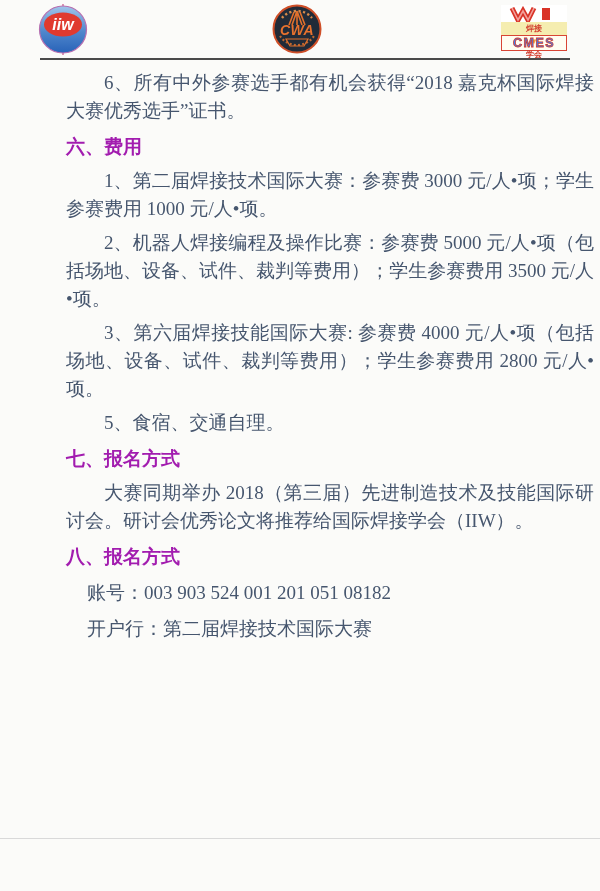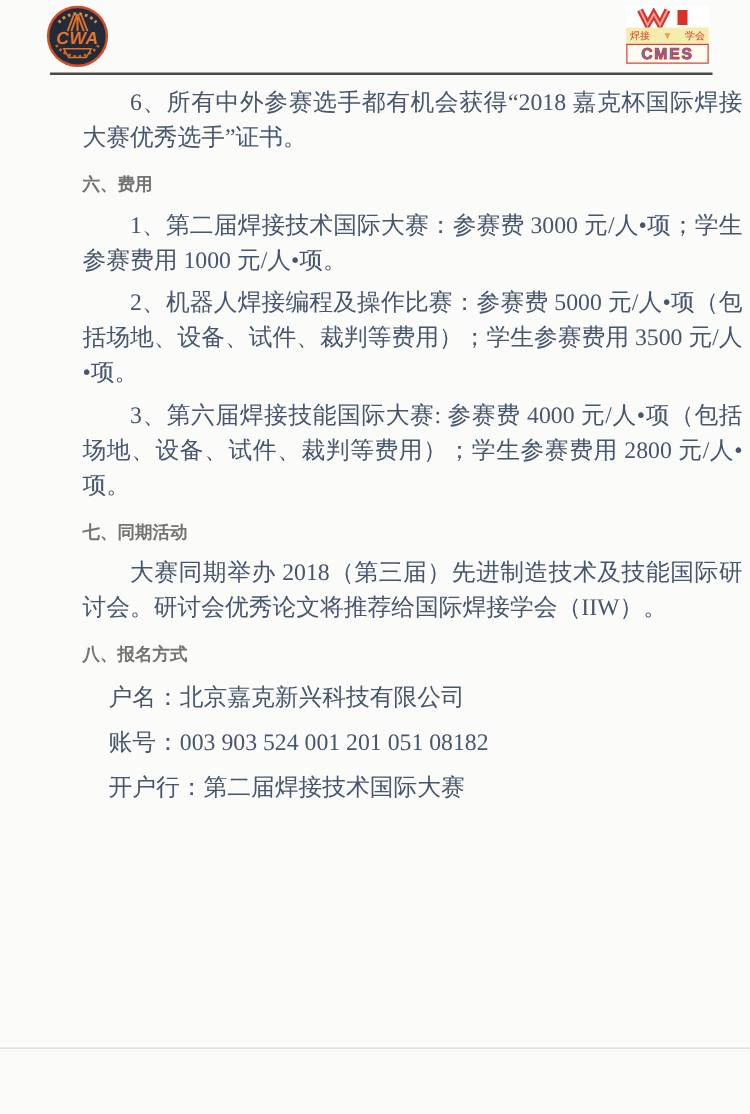--- a/index.html
+++ b/index.html
@@ -22,53 +22,68 @@
   
   .doc{
     margin:9px 30px 0 66px;width:528px;
     font-size:19px;line-height:28px;
   }
   .para{
     margin:6px 0 0 0;text-indent:2em;text-align:justify;
     text-justify:inter-ideograph;
   }
   .heading{
-    margin:8px 0 6px 0;font-size:14px;line-height:28px;font-weight:bold;
-    color:#737373;font-family:"Liberation Sans","DejaVu Sans",sans-serif;
+    margin:8px 0 6px 0;font-size:19px;line-height:28px;font-weight:bold;
+    color:#a21caf;font-family:"Liberation Sans","DejaVu Sans",sans-serif;
   }
   .bank-line{margin:8px 0 0 0;text-indent:1.1em;}
   .fold-line{
     position:absolute;left:0;top:838px;width:600px;height:1px;
     background:#d9d9d9;
   }
   
   .cmes{width:66px;height:48px;margin-top:2px;}
   .cmes-top{height:17px;background:#fff;display:flex;align-items:flex-end;justify-content:center;}
   .cmes-mid{
     height:13px;background:#f5edb0;display:flex;align-items:center;
     justify-content:space-between;padding:0 3px;
     font-family:"Liberation Sans","DejaVu Sans",sans-serif;
-    font-size:8px;color:#d23b2c;font-weight:normal;line-height:13px;
+    font-size:8px;color:#d23b2c;font-weight:bold;line-height:13px;flex-direction:column;
   }
   .cmes-v{color:#f0a23c;font-size:8px;}
   .cmes-bottom{
     height:14px;border:1.5px solid #d94535;background:#fffdf2;
     display:flex;align-items:center;justify-content:center;
   }
   .cmes-bottom span{
     font-family:"Liberation Sans","DejaVu Sans",sans-serif;
     font-size:12.5px;font-weight:bold;letter-spacing:1.5px;
     color:#3b82f6;-webkit-text-stroke:0.8px #d33b2c;line-height:14px;
   }
 </style>
 </head>
 <body>
 
 <header class="logo-row">
 
+  <span class="logo">
+    <svg width="60" height="53" viewBox="0 0 60 53">
+      <defs>
+        <linearGradient id="iiwGrad" x1="0" y1="0" x2="0" y2="1">
+          <stop offset="0" stop-color="#9fc4ea"></stop>
+          <stop offset="0.55" stop-color="#4f86cc"></stop>
+          <stop offset="1" stop-color="#2863b8"></stop>
+        </linearGradient>
+      </defs>
+      <line x1="30" y1="1" x2="30" y2="52" stroke="#d06a9a" stroke-width="1.4"></line>
+      <circle cx="30" cy="26.5" r="23.5" fill="url(#iiwGrad)" stroke="#b76fb0" stroke-width="1.2"></circle>
+      <ellipse cx="30" cy="21.5" rx="19" ry="12" fill="#e03a2f"></ellipse>
+      <text x="30" y="27" text-anchor="middle" font-family="Liberation Sans, DejaVu Sans, sans-serif" font-size="16" font-weight="bold" font-style="italic" fill="#ffffff">iiw</text>
+    </svg>
+  </span>
 
   <span class="logo">
     <svg width="58" height="52" viewBox="0 0 58 52">
       <circle cx="29" cy="26" r="23.5" fill="#222b38" stroke="#cf4f28" stroke-width="2"></circle>
       <path d="M29 8 L24 22 M29 8 L29 22 M29 8 L34 22 M26 9 L21 22 M32 9 L37 22" stroke="#e0702c" stroke-width="1.6" fill="none"></path>
       <path d="M14 15 A 19.5 19.5 0 0 1 44 15" fill="none" stroke="#d98a4a" stroke-width="2.4" stroke-dasharray="2.2 2.4"></path>
       <path d="M12 33 A 20.5 20.5 0 0 0 46 33" fill="none" stroke="#c0672f" stroke-width="2.2" stroke-dasharray="2 2.2"></path>
       <text x="29" y="32" text-anchor="middle" font-family="Liberation Sans, DejaVu Sans, sans-serif" font-size="14" font-weight="bold" font-style="italic" fill="#e8722e" letter-spacing="0.5">CWA</text>
       <path d="M18 36 L40 36 L36 43 L22 43 Z" fill="none" stroke="#e0702c" stroke-width="1.2"></path>
     </svg>
@@ -98,27 +113,27 @@
 
 <main class="doc">
 
   <p class="para">6、所有中外参赛选手都有机会获得“2018 嘉克杯国际焊接大赛优秀选手”证书。</p>
 
   <h2 class="heading">六、费用</h2>
 
   <p class="para">1、第二届焊接技术国际大赛：参赛费 3000 元/人•项；学生参赛费用 1000 元/人•项。</p>
   <p class="para">2、机器人焊接编程及操作比赛：参赛费 5000 元/人•项（包括场地、设备、试件、裁判等费用）；学生参赛费用 3500 元/人•项。</p>
   <p class="para">3、第六届焊接技能国际大赛: 参赛费 4000 元/人•项（包括场地、设备、试件、裁判等费用）；学生参赛费用 2800 元/人•项。</p>
+  <p class="para">5、食宿、交通自理。</p>
 
-  <h2 class="heading">七、同期活动</h2>
+  <h2 class="heading">七、报名方式</h2>
 
   <p class="para">大赛同期举办 2018（第三届）先进制造技术及技能国际研讨会。研讨会优秀论文将推荐给国际焊接学会（IIW）。</p>
 
   <h2 class="heading">八、报名方式</h2>
 
 
-  <p class="bank-line">户名：北京嘉克新兴科技有限公司</p>
   <p class="bank-line">账号：003 903 524 001 201 051 08182</p>
   <p class="bank-line">开户行：第二届焊接技术国际大赛</p>
 
 </main>
 
 <div class="fold-line"></div>
 
 </body></html>

